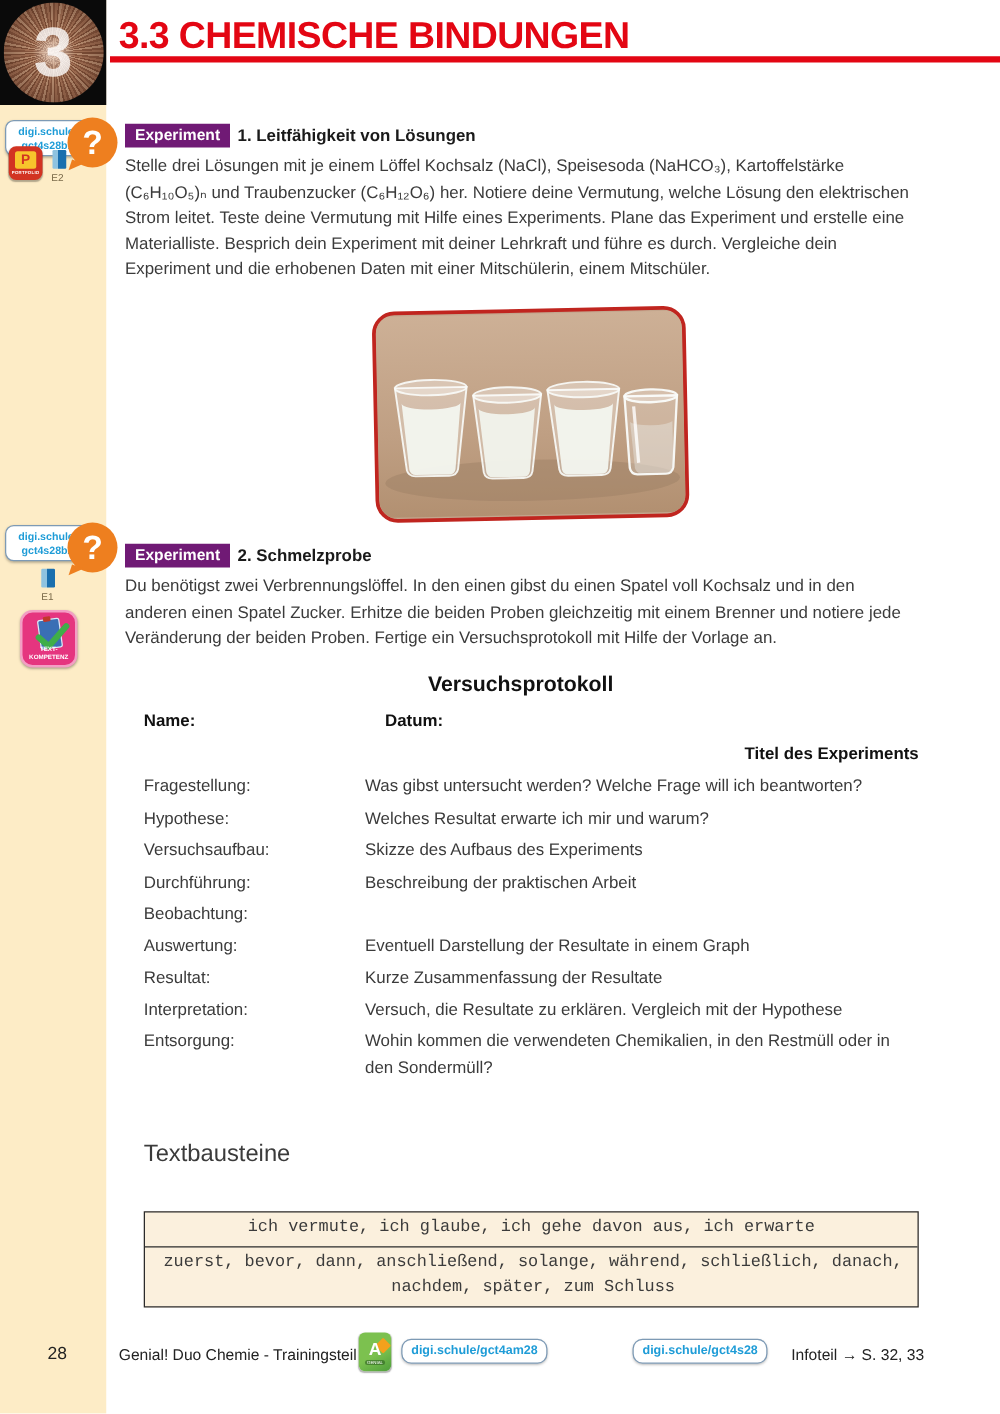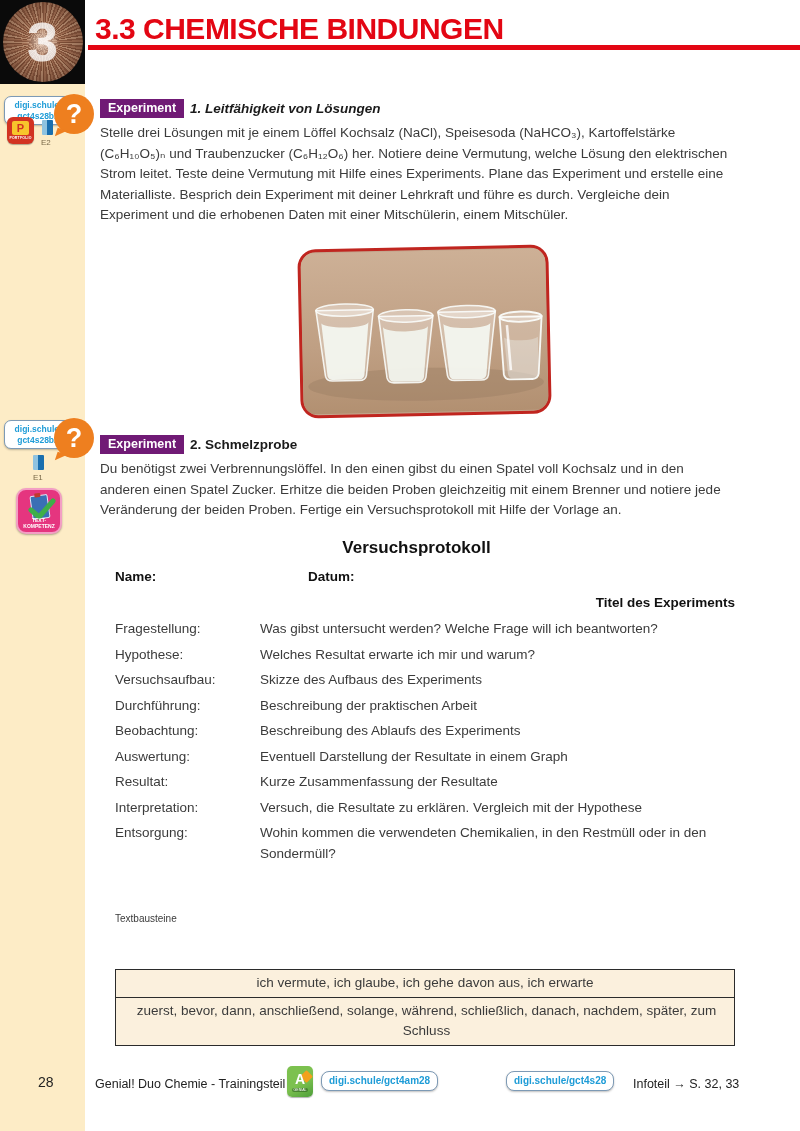--- a/index.html
+++ b/index.html
@@ -83,27 +83,27 @@
   }
   .photo-frame svg{display:block;width:100%;height:100%;}
 
   
   .proto-title{position:absolute;left:100px;top:538px;width:633px;text-align:center;font-size:17px;font-weight:800;color:#111;}
   .proto{position:absolute;left:115px;top:566px;width:620px;font-size:13.5px;line-height:21px;}
   .proto-head{display:flex;margin-bottom:5px;}
   .proto-head .lbl{width:145px;font-weight:800;color:#111;}
   .proto-head .val{font-weight:800;color:#111;padding-left:48px;}
   .proto-sub{text-align:right;font-weight:800;color:#111;margin-bottom:5px;}
-  .proto-row{display:flex;margin-bottom:4.5px;}
+  .proto-row{display:flex;margin-bottom:4.5px;gap:32px;}
   .proto-row .lbl{width:145px;flex:0 0 145px;}
   .proto-row .desc{flex:1;}
 
   
-  .tb-label{position:absolute;left:115px;top:913px;font-size:10px;}
-  .tb-boxes{position:absolute;left:115px;top:969px;width:618px;border:1.2px solid #2b2b2b;background:#fbf0dd;}
+  .tb-label{position:absolute;left:115px;top:913px;font-size:19px;}
+  .tb-boxes{position:absolute;left:115px;top:969px;width:618px;border:1.2px solid #2b2b2b;background:#fbf0dd;font-family:Liberation Mono, monospace;}
   .tb-row{padding:3px 10px 4px 10px;text-align:center;font-size:13.5px;line-height:20px;}
   .tb-row + .tb-row{border-top:1.2px solid #2b2b2b;padding-left:13px;}
 
   
   .footer-page-num{position:absolute;left:38px;top:1074px;font-size:14px;color:#222;}
   .footer-series{position:absolute;left:95px;top:1077px;font-size:12.5px;color:#222;white-space:nowrap;}
   .app-icon{position:absolute;left:287px;top:1066px;width:26px;height:31px;border-radius:5px;background:linear-gradient(150deg,#7cc14f 55%,#4d9e3a 100%);
     display:flex;flex-direction:column;align-items:center;justify-content:center;box-shadow:0 1px 1px rgba(0,0,0,.3);}
   .app-icon .a{color:#fff;font-weight:800;font-size:14px;line-height:14px;position:relative;}
   .app-icon .diamond{position:absolute;right:2px;top:6px;width:9px;height:9px;background:#f3a11c;transform:rotate(45deg);border-radius:1px;}
@@ -132,21 +132,21 @@
     <span>?</span>
   </div>
   <div class="pf-icon" style="left:7px;top:117px;">
     <div class="pf-page">P</div>
     <div class="pf-label">PORTFOLIO</div>
   </div>
   <div class="book-icon" style="left:42px;top:120px;"></div>
   <div class="ex-label" style="left:41px;top:138px;">E2</div>
 
   <div class="exp-badge" style="left:100px;top:99px;">Experiment</div>
-  <div class="exp-title" style="left:190px;top:101px;font-style:italic;">1. Leitfähigkeit von Lösungen</div>
+  <div class="exp-title" style="left:190px;top:101px;">1. Leitfähigkeit von Lösungen</div>
   <div class="body-text" style="top:123px;">Stelle drei Lösungen mit je einem Löffel Kochsalz (NaCl), Speisesoda (NaHCO₃), Kartoffelstärke (C₆H₁₀O₅)ₙ und Traubenzucker (C₆H₁₂O₆) her. Notiere deine Vermutung, welche Lösung den elektrischen Strom leitet. Teste deine Vermutung mit Hilfe eines Experiments. Plane das Experiment und erstelle eine Materialliste. Besprich dein Experiment mit deiner Lehrkraft und führe es durch. Vergleiche dein Experiment und die erhobenen Daten mit einer Mitschülerin, einem Mitschüler.</div>
 
   <div class="photo-frame">
     <svg viewBox="0 0 239 157">
       <defs>
         <linearGradient id="tan" x1="0" y1="0" x2="0" y2="1">
           <stop offset="0" stop-color="#cdb096"></stop>
           <stop offset="0.6" stop-color="#bf9f83"></stop>
           <stop offset="1" stop-color="#b29071"></stop>
         </linearGradient>
@@ -220,21 +220,20 @@
     <div class="proto-row">
       <div class="lbl">Versuchsaufbau:</div>
       <div class="desc">Skizze des Aufbaus des Experiments</div>
     </div>
     <div class="proto-row">
       <div class="lbl">Durchführung:</div>
       <div class="desc">Beschreibung der praktischen Arbeit</div>
     </div>
     <div class="proto-row">
       <div class="lbl">Beobachtung:</div>
-      <div class="desc">Beschreibung des Ablaufs des Experiments</div>
     </div>
     <div class="proto-row">
       <div class="lbl">Auswertung:</div>
       <div class="desc">Eventuell Darstellung der Resultate in einem Graph</div>
     </div>
     <div class="proto-row">
       <div class="lbl">Resultat:</div>
       <div class="desc">Kurze Zusammenfassung der Resultate</div>
     </div>
     <div class="proto-row">

